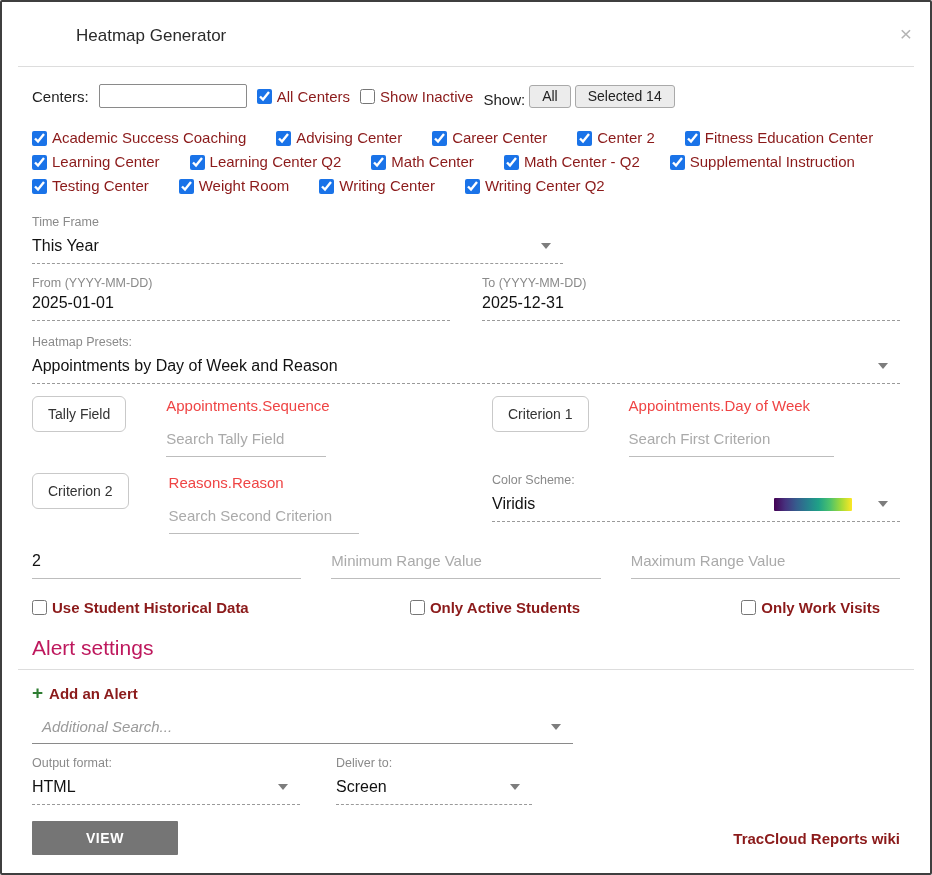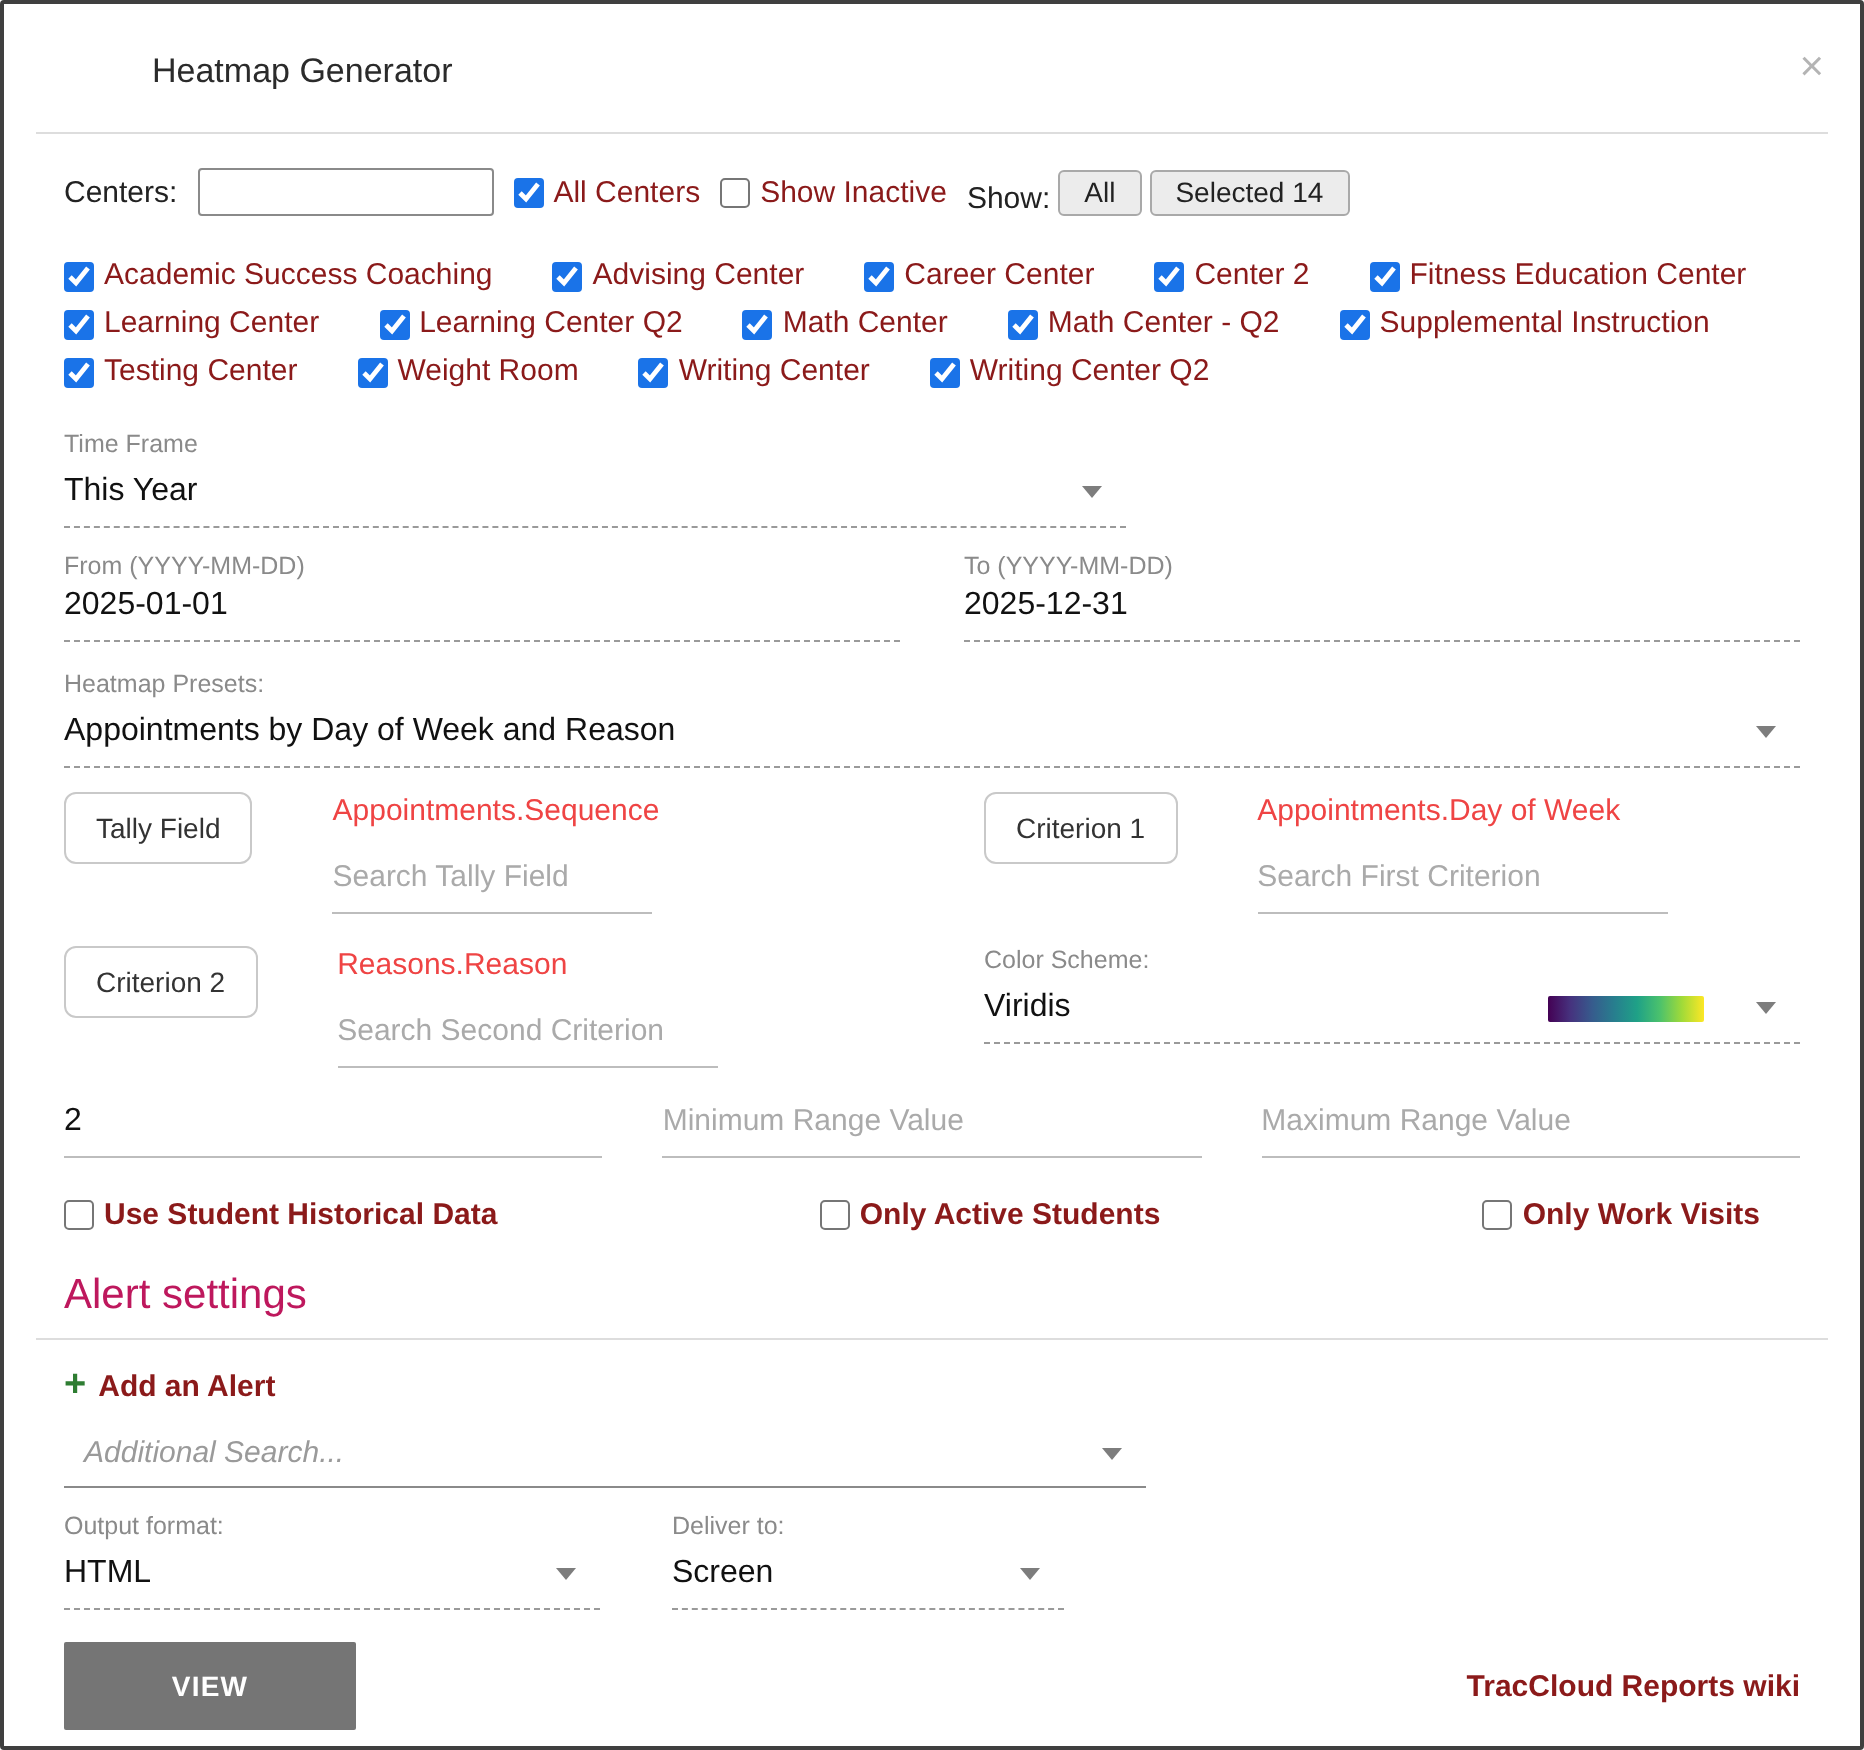--- a/index.html
+++ b/index.html
@@ -59,21 +59,21 @@
   .add-label{color:var(--maroon);font-size:15px;font-weight:600;}
 
   .add-search{margin-top:12px;width:525px;border-bottom:1px solid #8a8a8a;padding:4px 6px 8px 10px;display:flex;align-items:center;cursor:pointer;}
   .add-search .sel-text{font-style:italic;color:#9a9a9a;font-size:15px;}
 
   .output-row{margin-top:12px;display:flex;gap:36px;}
   .out-col1{width:268px;display:flex;flex-direction:column;}
   .out-col2{width:196px;display:flex;flex-direction:column;}
 
   .footer{margin-top:16px;display:flex;justify-content:space-between;align-items:center;}
-  .view-btn{width:146px;height:44px;background:var(--view-bg);color:#fff;border:none;font-family:"Liberation Sans",sans-serif;font-size:14px;font-weight:700;letter-spacing:.6px;cursor:pointer;border-radius:1px;}
+  .view-btn{width:146px;height:34px;background:var(--view-bg);color:#fff;border:none;font-family:"Liberation Sans",sans-serif;font-size:14px;font-weight:700;letter-spacing:.6px;cursor:pointer;border-radius:1px;}
   .wiki-link{color:var(--maroon);font-size:15px;font-weight:600;text-decoration:none;cursor:pointer;}
 </style>
 </head>
 <body>
 
 <div class="frame">
   <div class="content">
 
     <div class="header">
       <div class="title">Heatmap Generator</div>

